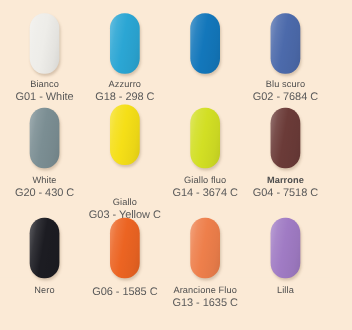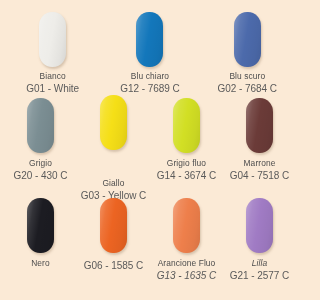--- a/index.html
+++ b/index.html
@@ -99,27 +99,34 @@
           <div class="chip-gloss"></div>
         </div>
       </div>
       <div class="caption">
         <span class="chip-name" style="color: rgb(77, 77, 77);">Bianco</span>
         <span class="chip-code" style="color: rgb(90, 90, 90);">G01 - White</span>
       </div>
     </div>
     <div class="swatch-cell">
       <div class="chip-wrap">
+        <div class="chip" style="background-color: rgb(43, 166, 212);">
+          <div class="chip-gloss"></div>
+        </div>
+      </div>
+      <div class="caption">
+        <span class="chip-name" style="color: rgb(77, 77, 77);">Azzurro</span>
+        <span class="chip-code" style="color: rgb(90, 90, 90);">G18 - 298 C</span>
+      </div>
+    </div>
+    <div class="swatch-cell">
+      <div class="chip-wrap">
         <div class="chip" style="background-color: rgb(19, 119, 187);">
           <div class="chip-gloss"></div>
         </div>
-      </div>
-      <div class="caption">
-        <span class="chip-name" style="color: rgb(77, 77, 77);">Blu chiaro</span>
-        <span class="chip-code" style="color: rgb(90, 90, 90);">G12 - 7689 C</span>
       </div>
     </div>
     <div class="swatch-cell">
       <div class="chip-wrap">
         <div class="chip" style="background-color: rgb(76, 106, 171);">
           <div class="chip-gloss"></div>
         </div>
       </div>
       <div class="caption">
         <span class="chip-name" style="color: rgb(77, 77, 77);">Blu scuro</span>
@@ -129,21 +136,21 @@
   </div>
 
   <div class="swatch-row">
     <div class="swatch-cell">
       <div class="chip-wrap">
         <div class="chip" style="background-color: rgb(123, 142, 147);">
           <div class="chip-gloss"></div>
         </div>
       </div>
       <div class="caption">
-        <span class="chip-name" style="color: rgb(77, 77, 77);">Grigio</span>
+        <span class="chip-name" style="color: rgb(77, 77, 77);">White</span>
         <span class="chip-code" style="color: rgb(90, 90, 90);">G20 - 430 C</span>
       </div>
     </div>
     <div class="swatch-cell">
       <div class="chip-wrap">
         <div class="chip" style="background-color: rgb(245, 223, 23);">
           <div class="chip-gloss"></div>
         </div>
       </div>
       <div class="caption">
@@ -151,32 +158,32 @@
         <span class="chip-code" style="color: rgb(90, 90, 90);">G03 - Yellow C</span>
       </div>
     </div>
     <div class="swatch-cell">
       <div class="chip-wrap">
         <div class="chip" style="background-color: rgb(210, 223, 36);">
           <div class="chip-gloss"></div>
         </div>
       </div>
       <div class="caption">
-        <span class="chip-name" style="color: rgb(77, 77, 77);">Grigio fluo</span>
+        <span class="chip-name" style="color: rgb(77, 77, 77);">Giallo fluo</span>
         <span class="chip-code" style="color: rgb(90, 90, 90);">G14 - 3674 C</span>
       </div>
     </div>
     <div class="swatch-cell">
       <div class="chip-wrap">
         <div class="chip" style="background-color: rgb(107, 59, 56);">
           <div class="chip-gloss"></div>
         </div>
       </div>
       <div class="caption">
-        <span class="chip-name" style="color: rgb(77, 77, 77);">Marrone</span>
+        <span class="chip-name" style="color: rgb(77, 77, 77); font-weight: bold;">Marrone</span>
         <span class="chip-code" style="color: rgb(90, 90, 90);">G04 - 7518 C</span>
       </div>
     </div>
   </div>
 
   <div class="swatch-row">
     <div class="swatch-cell">
       <div class="chip-wrap">
         <div class="chip" style="background-color: rgb(28, 28, 34);">
           <div class="chip-gloss"></div>
@@ -197,29 +204,28 @@
       </div>
     </div>
     <div class="swatch-cell">
       <div class="chip-wrap">
         <div class="chip" style="background-color: rgb(238, 127, 75);">
           <div class="chip-gloss"></div>
         </div>
       </div>
       <div class="caption">
         <span class="chip-name" style="color: rgb(77, 77, 77);">Arancione Fluo</span>
-        <span class="chip-code" style="color: rgb(90, 90, 90); font-style: italic;">G13 - 1635 C</span>
+        <span class="chip-code" style="color: rgb(90, 90, 90);">G13 - 1635 C</span>
       </div>
     </div>
     <div class="swatch-cell">
       <div class="chip-wrap">
         <div class="chip" style="background-color: rgb(160, 123, 196);">
           <div class="chip-gloss"></div>
         </div>
       </div>
       <div class="caption">
-        <span class="chip-name" style="color: rgb(77, 77, 77); font-style: italic;">Lilla</span>
-        <span class="chip-code" style="color: rgb(90, 90, 90);">G21 - 2577 C</span>
+        <span class="chip-name" style="color: rgb(77, 77, 77);">Lilla</span>
       </div>
     </div>
   </div>
 
 </div>
 
 </body></html>

